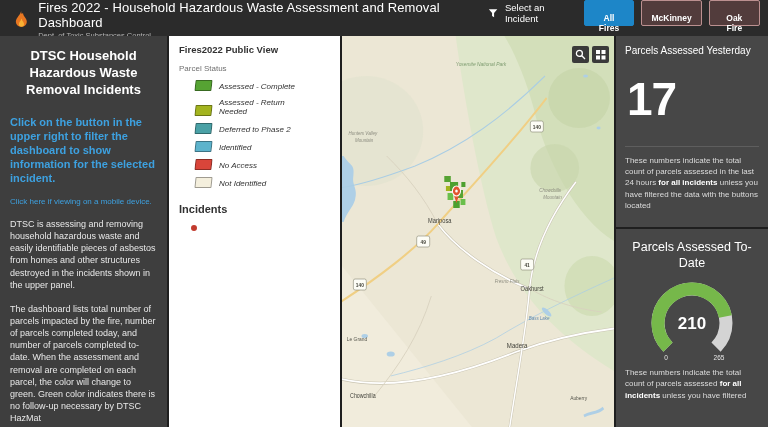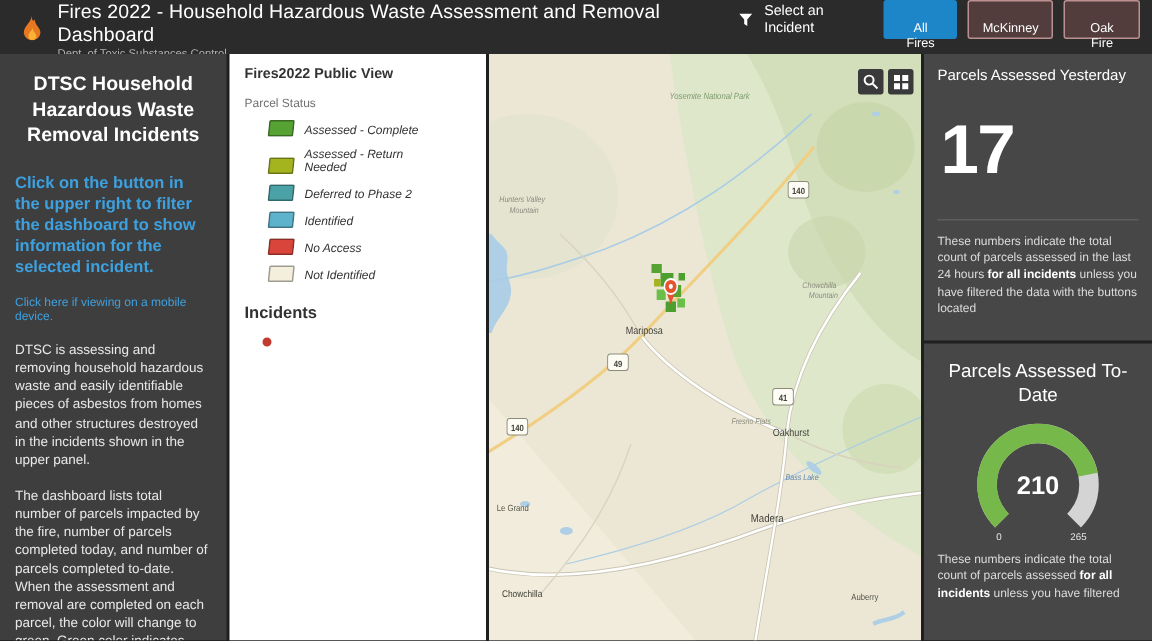--- a/index.html
+++ b/index.html
@@ -8,26 +8,26 @@
 
   
   .header { height:36px; background:#2b2b2b; display:flex; align-items:flex-start; padding:0 8px 0 12px; }
   .header-brand { display:flex; align-items:center; gap:8px; }
   .titles .title { color:#ffffff; font-size:13px; font-weight:500; letter-spacing:.1px; }
   .titles .subtitle { color:#b3b3b3; font-size:7.5px; margin-top:1px; }
   .header-right { margin-left:auto; display:flex; align-items:center; gap:7px; }
   .selector-label { color:#ffffff; font-size:9.5px; font-weight:normal; margin-right:2px; }
   .inc-btn { height:18px; padding:12px 9px; font-size:8.5px; color:#fff; border-radius:2px;
              background:#523c3c; border:1px solid #bb9090; cursor:pointer;
-             font-family:"Liberation Sans", sans-serif; }
+             font-family:"Liberation Sans", sans-serif;font-weight:bold; }
   .inc-btn.active { background:#1d86c8; border-color:#1d86c8; }
 
   
   .content { height:391px; display:flex; gap:2px; background:#1f1f1f; }
-  .sidebar { width:151px; background:#3e3e3e; padding:12px 10px; overflow:hidden; }
+  .sidebar { width:167px; background:#3e3e3e; padding:12px 10px; overflow:hidden; }
   .legend  { width:171px; background:#ffffff; padding:8px 10px; overflow:hidden; color:#323232; }
   .map     { flex:1; position:relative; background:#ece7d5; overflow:hidden; }
   .rightcol{ width:152px; display:flex; flex-direction:column; gap:2px; }
   .panel   { background:#474747; padding:9px 9px; color:#fff; overflow:hidden; }
   .panel-a { height:191px; }
   .panel-b { flex:1; }
 
   
   .sidebar-title { color:#fff; font-size:13px; font-weight:bold; text-align:center; line-height:1.3; }
   .callout { color:#3da1e0; font-size:11px; font-weight:bold; line-height:1.28; margin-top:16px; }

